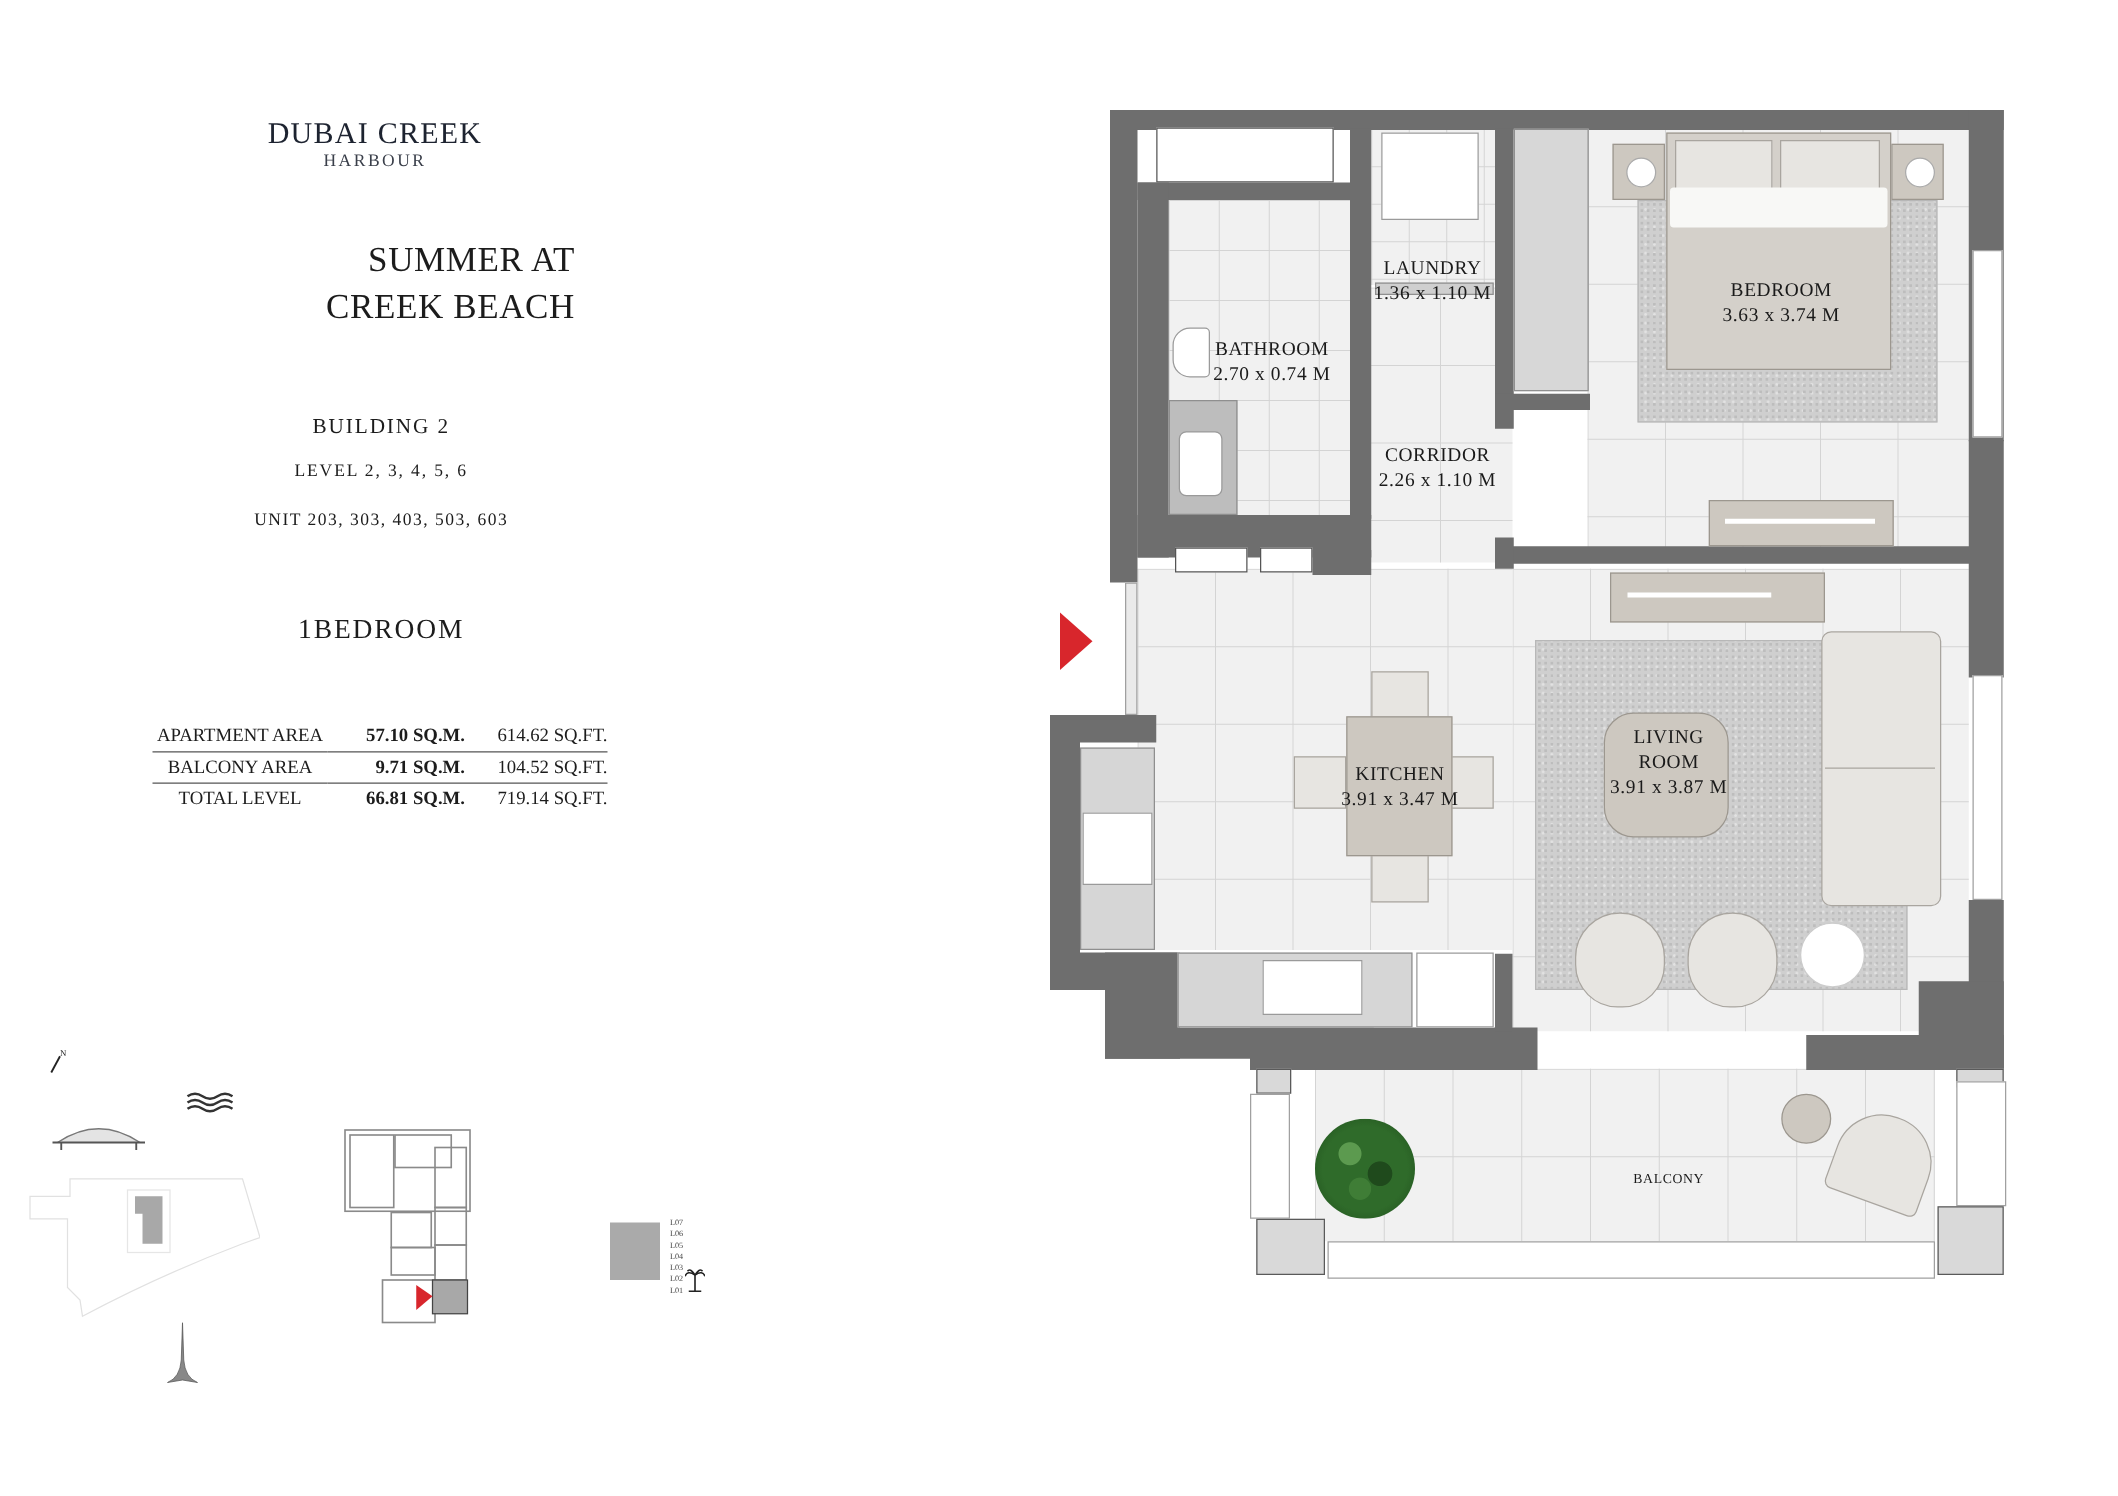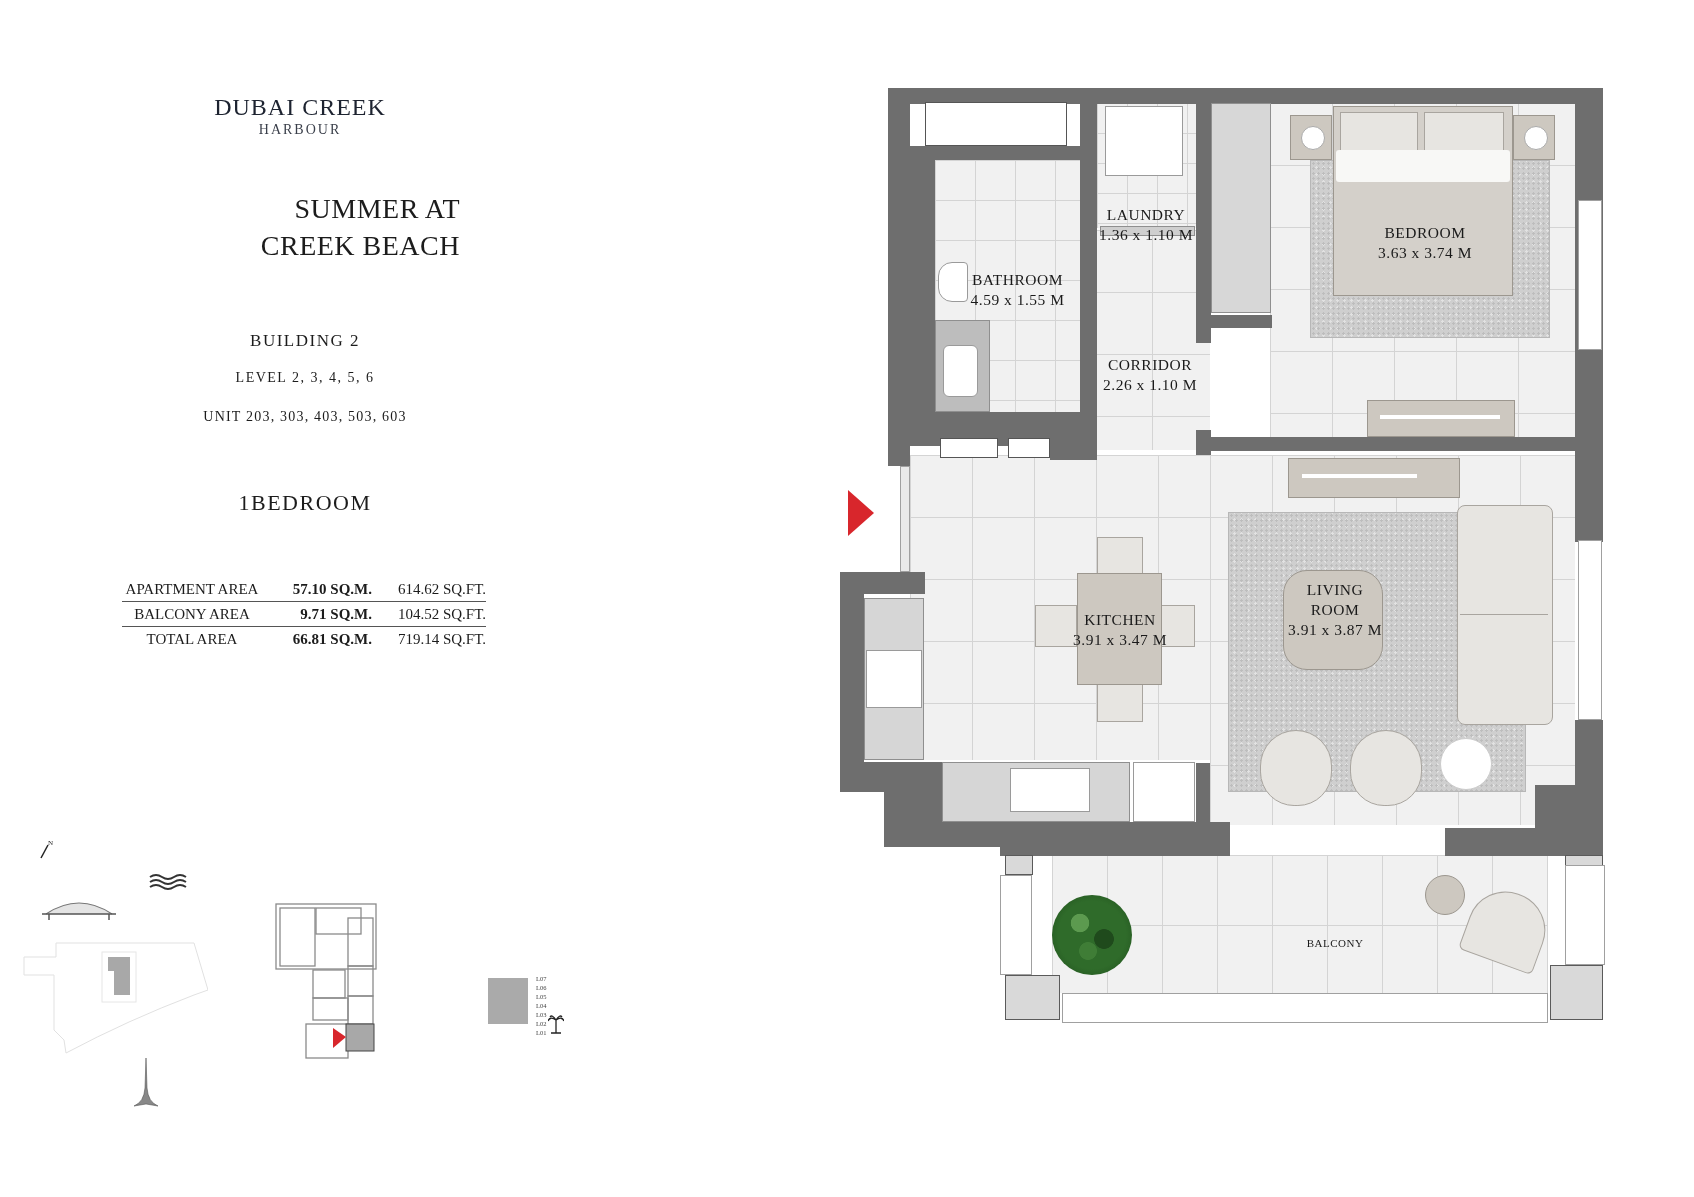--- a/index.html
+++ b/index.html
@@ -70,21 +70,21 @@
     <td class="c1">APARTMENT AREA</td>
     <td class="c2">57.10 SQ.M.</td>
     <td class="c3">614.62 SQ.FT.</td>
   </tr>
   <tr>
     <td class="c1">BALCONY AREA</td>
     <td class="c2">9.71 SQ.M.</td>
     <td class="c3">104.52 SQ.FT.</td>
   </tr>
   <tr>
-    <td class="c1">TOTAL AREA</td>
+    <td class="c1">TOTAL LEVEL</td>
     <td class="c2">66.81 SQ.M.</td>
     <td class="c3">719.14 SQ.FT.</td>
   </tr>
 </tbody>
   </table>
 
 <div class="abs" style="left:36px;top:838px;width:20px;height:24px;">
   <svg width="20" height="24" viewBox="0 0 20 24">
     <line x1="5" y1="20" x2="12" y2="7" stroke="#222" stroke-width="1.5"></line>
     <text x="12" y="7" font-size="7" fill="#222" font-family="Liberation Serif, serif">N</text>
@@ -218,21 +218,21 @@
   <div class="abs" style="left:1336px;top:150px;width:174px;height:32px;background:#f8f8f6;border-radius:3px;"></div>
   <div class="furn" style="left:1367px;top:400px;width:148px;height:37px;"></div>
   <div class="abs" style="left:1380px;top:415px;width:120px;height:4px;background:#fff;"></div>
 
   <div class="label" style="left:1090px;top:168px;width:112px;margin-top:37px;">
     <div>LAUNDRY</div>
     <div>1.36 x 1.10 M</div>
   </div>
   <div class="label" style="left:950px;top:270px;width:135px;">
     <div>BATHROOM</div>
-    <div>4.59 x 1.55 M</div>
+    <div>2.70 x 0.74 M</div>
   </div>
   <div class="label" style="left:1085px;top:355px;width:130px;">
     <div>CORRIDOR</div>
     <div>2.26 x 1.10 M</div>
   </div>
   <div class="label" style="left:1360px;top:223px;width:130px;">
     <div>BEDROOM</div>
     <div>3.63 x 3.74 M</div>
   </div>
 

